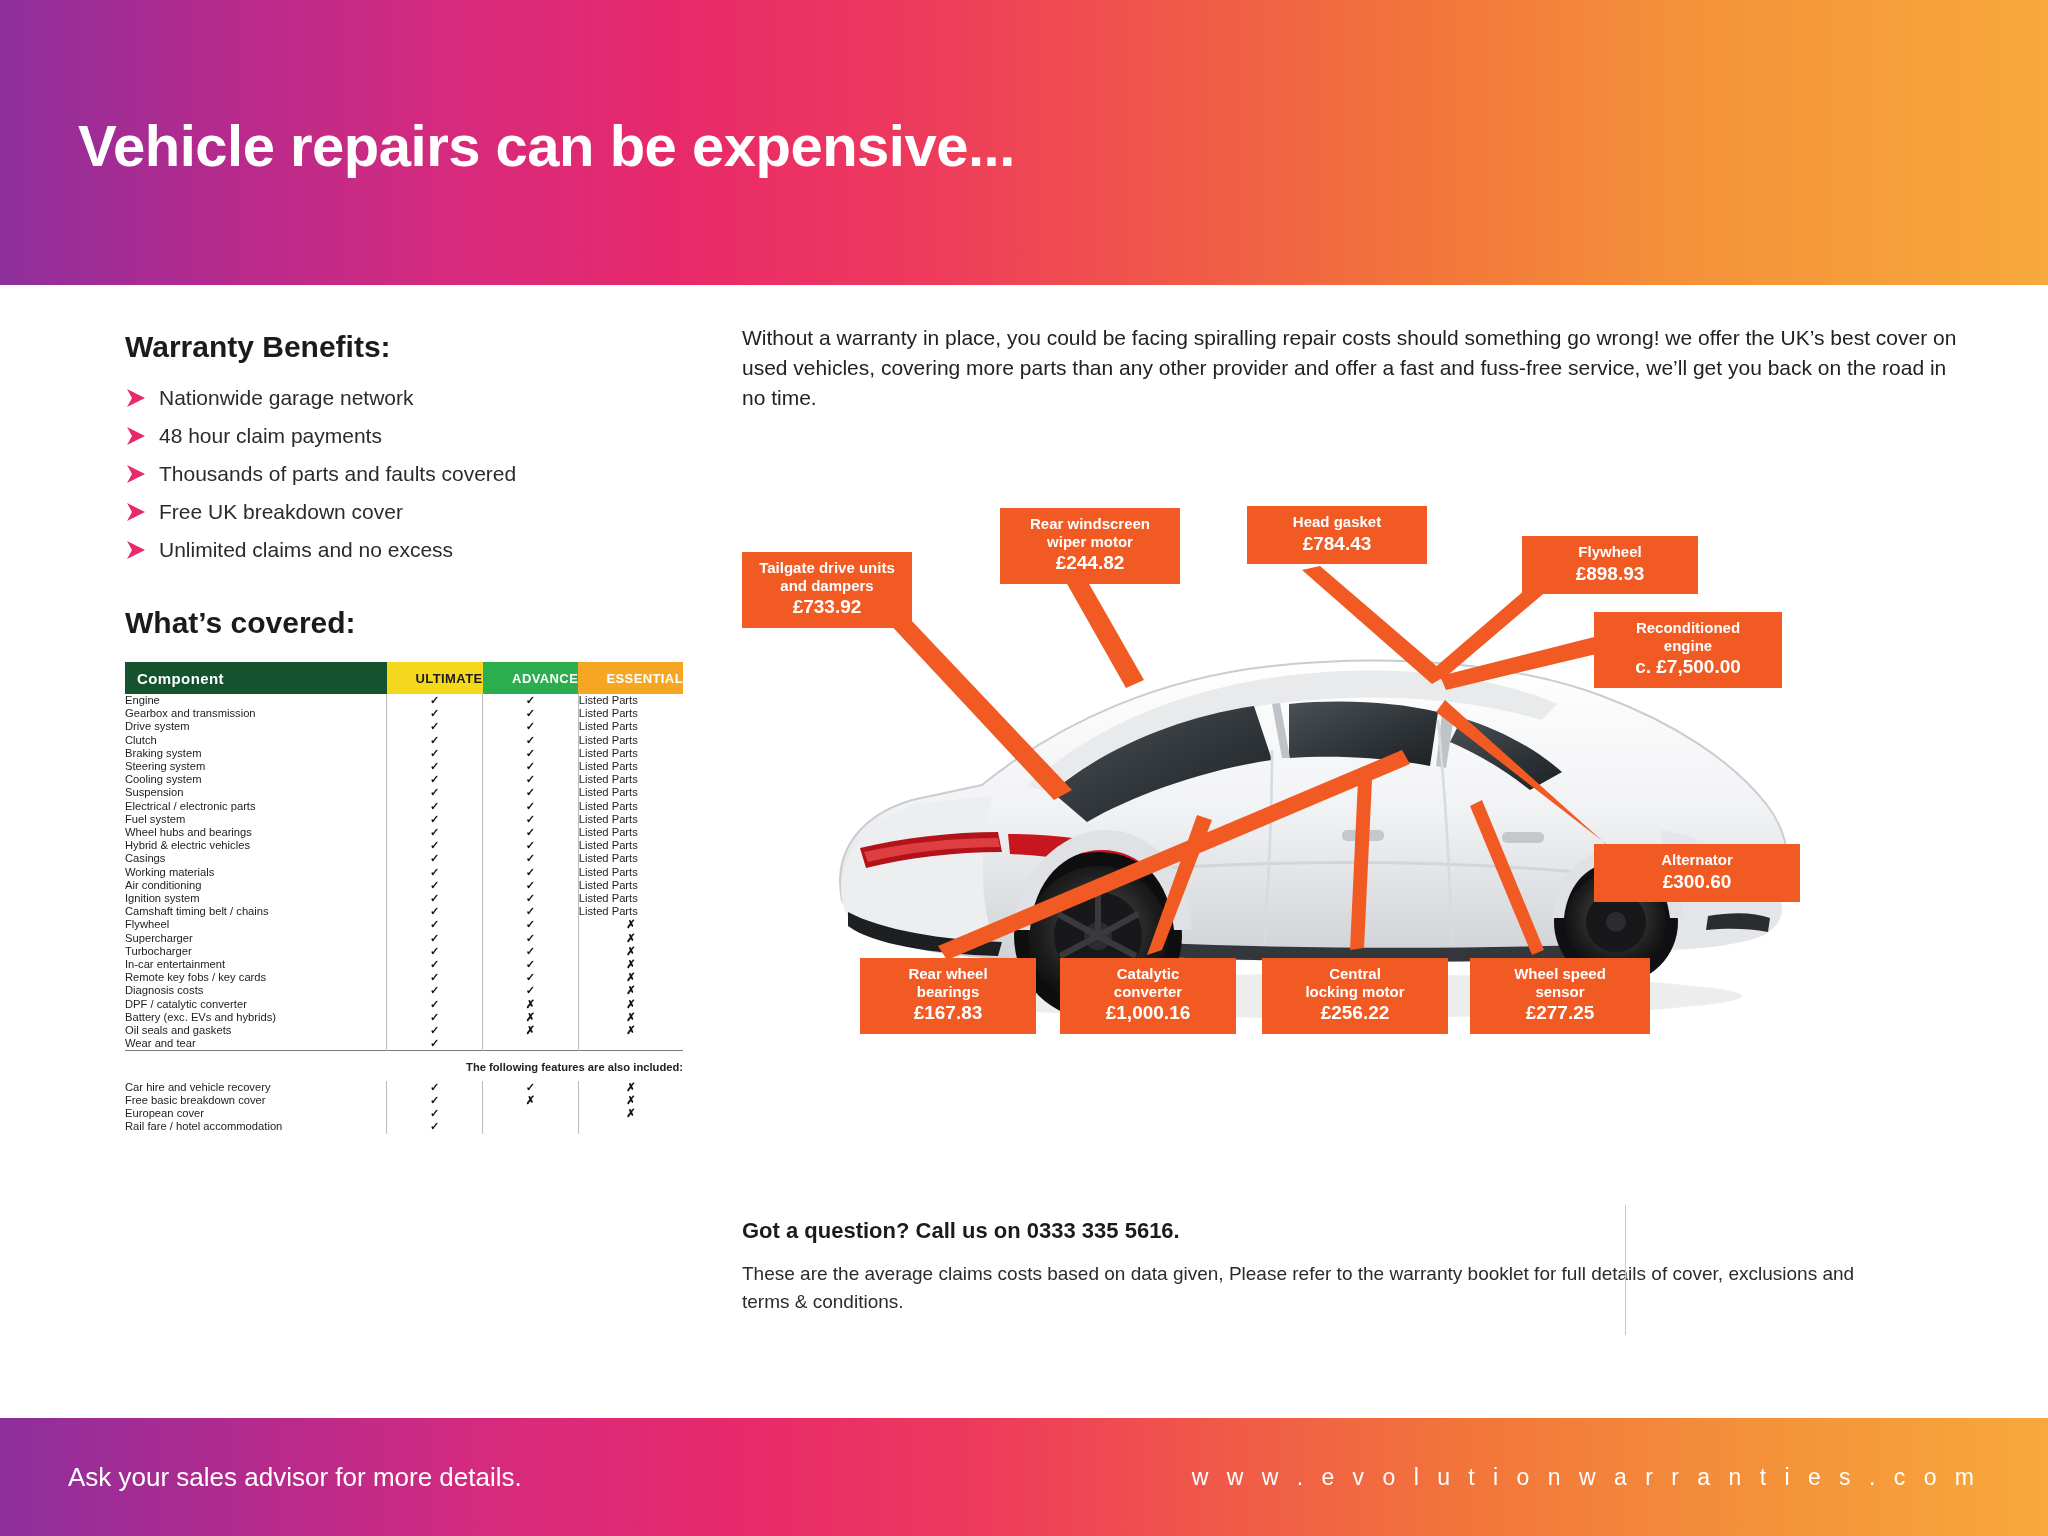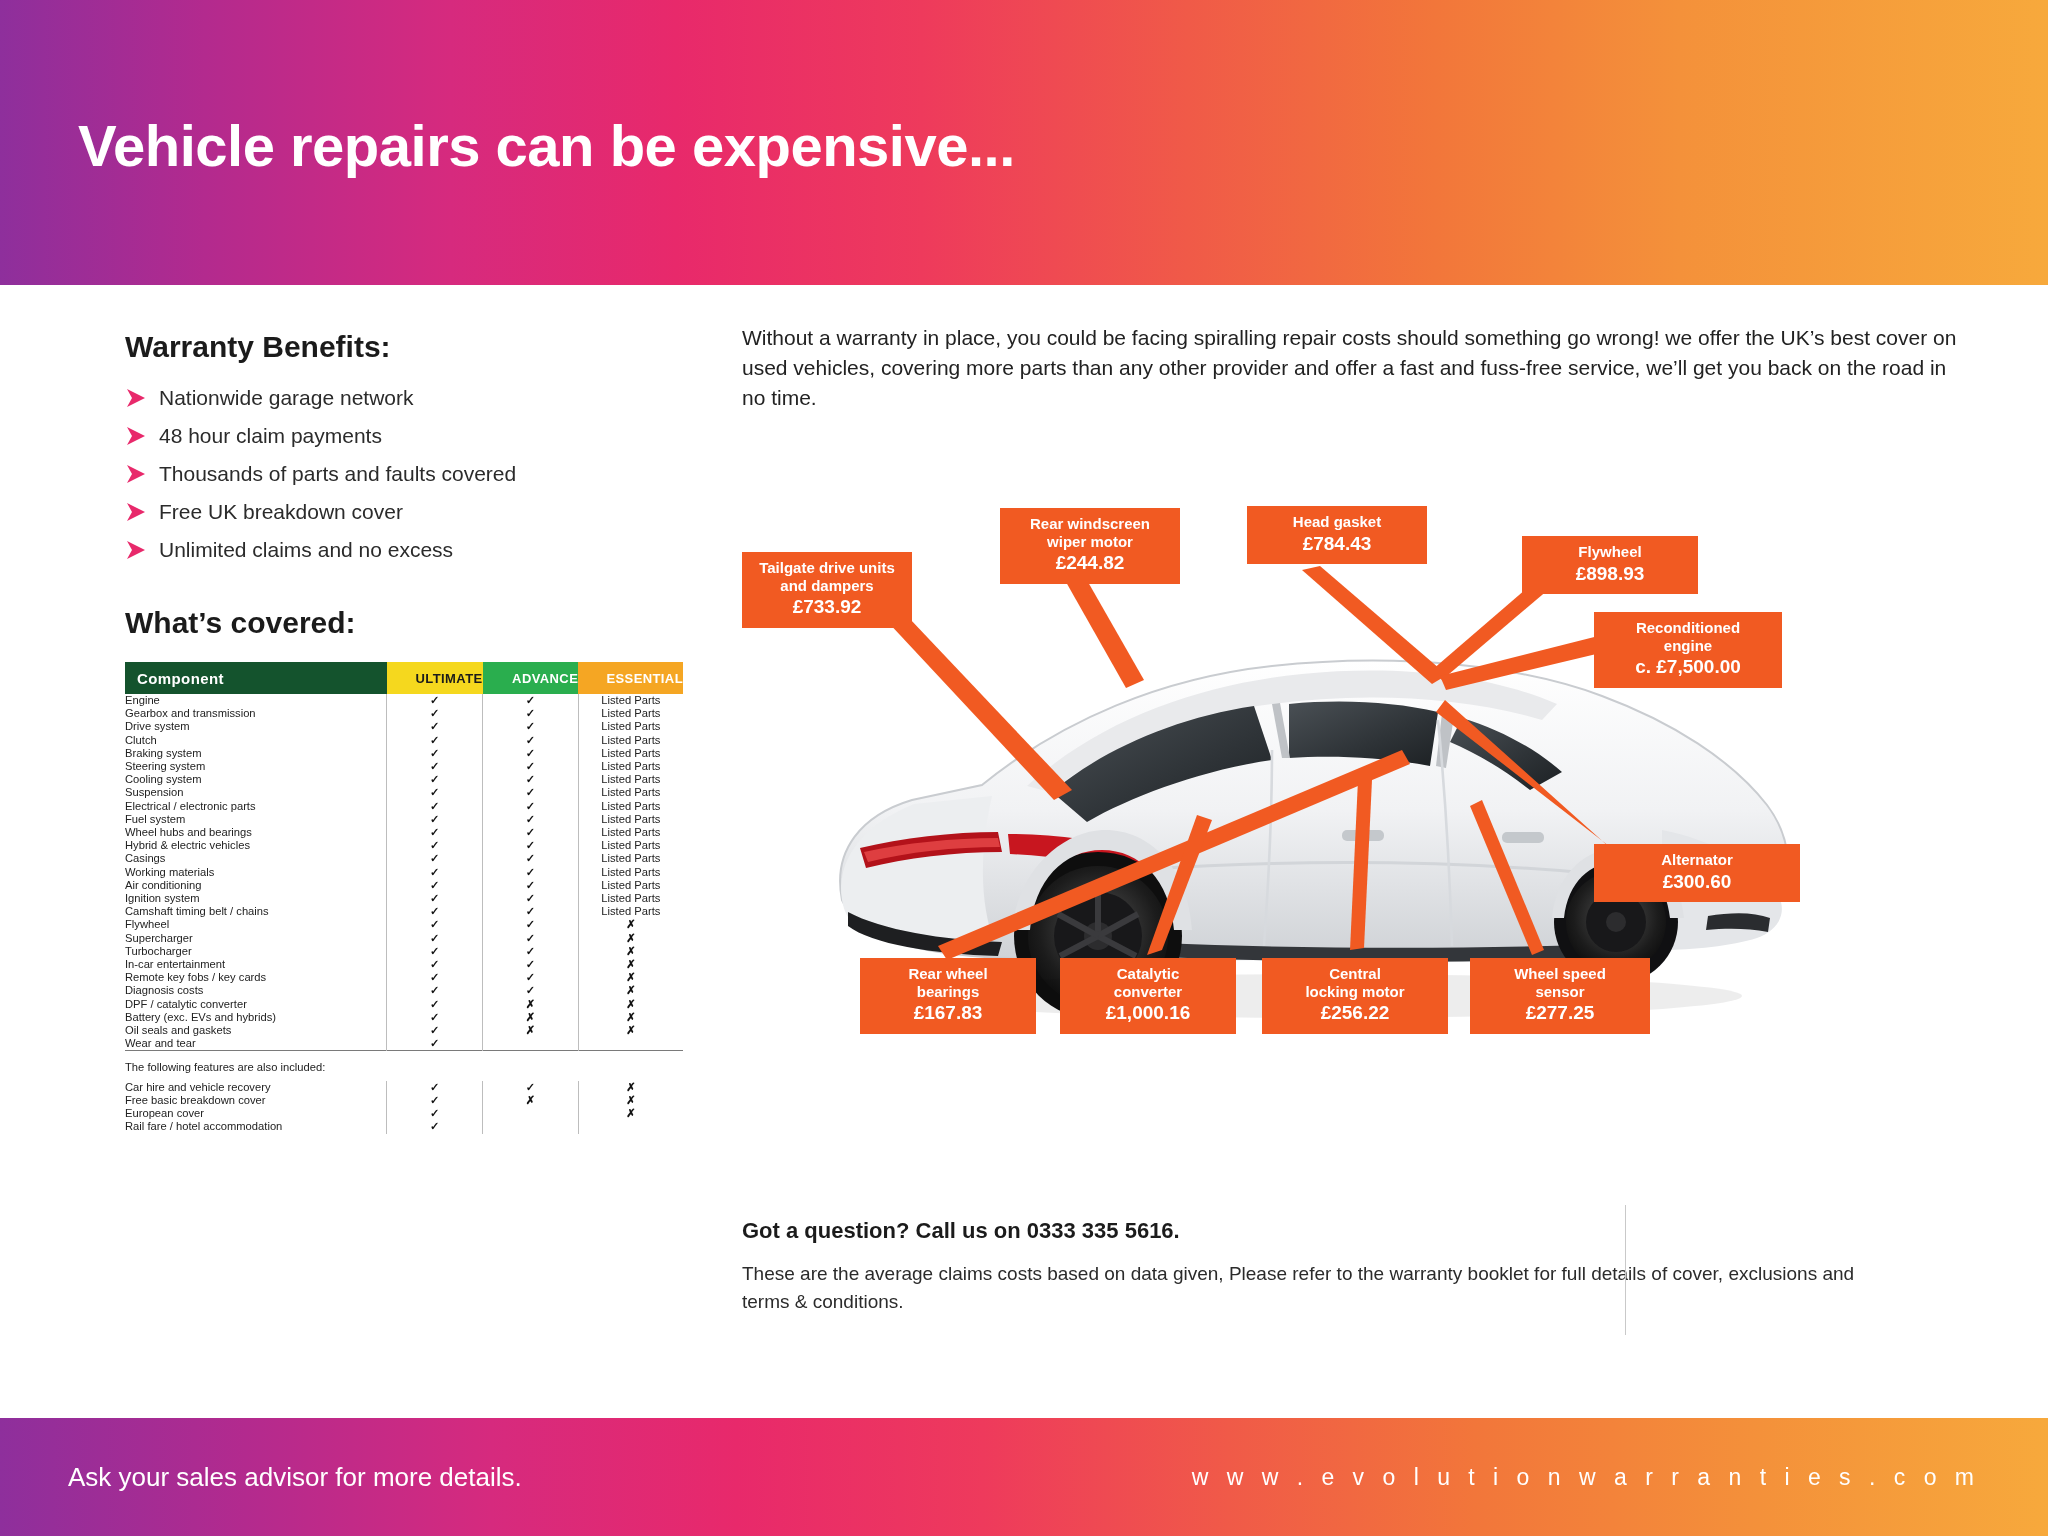--- a/index.html
+++ b/index.html
@@ -79,28 +79,28 @@
   }
   .th-ultimate { background: #f5d81e; color: #1b1b1b !important; width: 84px; }
   .th-advance  { background: #2aae4e; width: 84px; }
   .th-essential{ background: #f5a623; width: 92px; }
   .cov-table tbody td {
     height: 13.2px; line-height: 13.2px;
     font-size: 11.2px; color: #222; padding: 0;
   }
   .c-name { padding-left: 8px; text-align: left; }
   .c-mark { text-align: center; font-size: 13px; }
-  .c-listed { text-align: center; font-size: 10.5px; color: #222; }
+  .c-listed { text-align: left; font-size: 10.5px; color: #222; }
   .col-sep { border-left: 1px solid #bdbdbd; }
   .tick { color: #111; font-weight: 700; }
   .cross { color: #111; font-weight: 700; }
   .also-row td {
     padding-top: 10px !important; padding-bottom: 6px !important;
     height: auto !important;
-    font-size: 12.5px; font-weight: 400; color: #1b1b1b; text-align: left;
+    font-size: 12.5px; font-weight: 700; color: #1b1b1b; text-align: right;
     border-top: 1px solid #7a7a7a;
   }
   .tbl-wrap { position: relative; }
 
   
   .right-col { position: absolute; left: 742px; top: 305px; width: 1230px; }
   .rc-title { font-size: 31px; font-weight: 700; color: #1b1b1b; }
   .rc-body { margin-top: 18px; font-size: 21px; line-height: 1.42; color: #222; }
 
   

